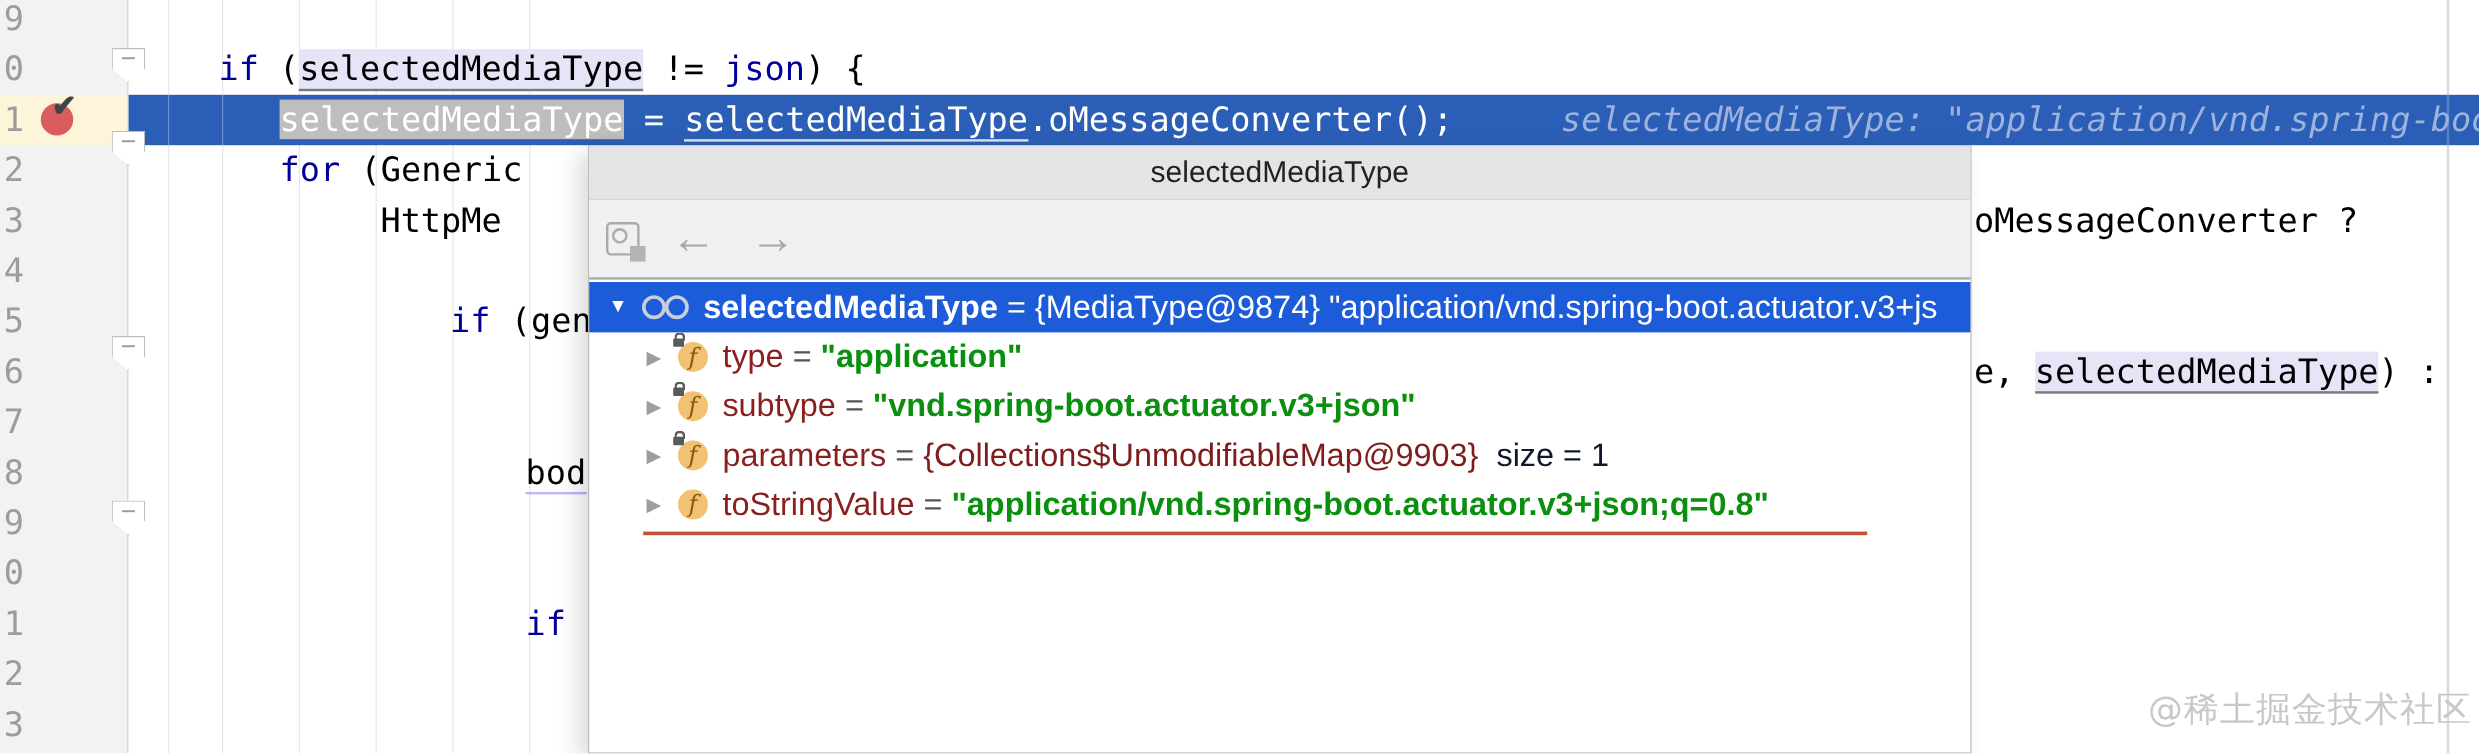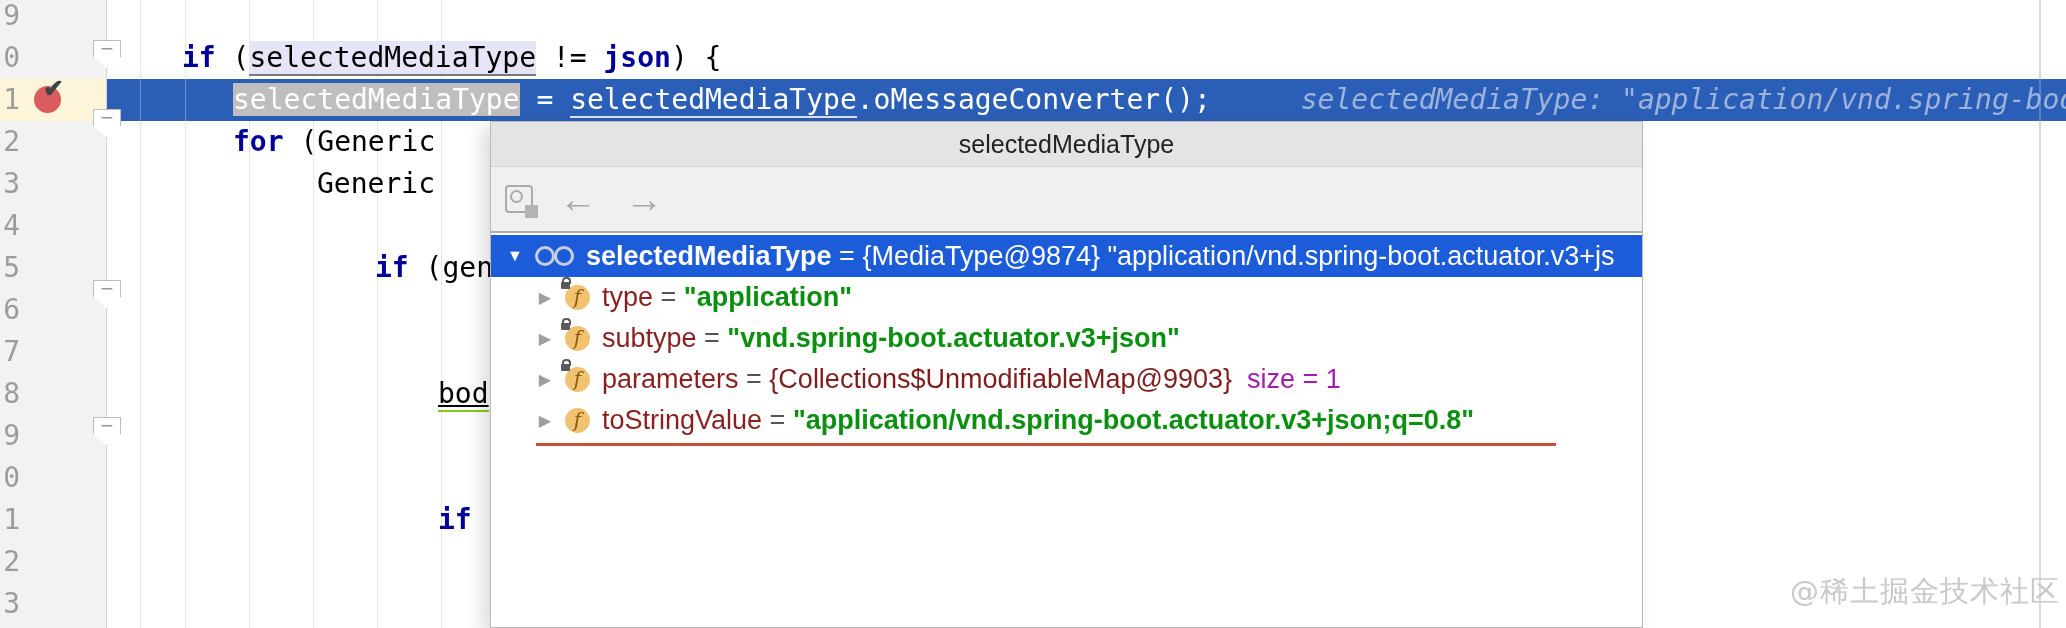--- a/index.html
+++ b/index.html
@@ -12,26 +12,26 @@
   .margin-line{position:absolute;top:0;bottom:0;left:2039px;width:2px;background:#DADADA;z-index:1;}
 
   .exec-line{position:absolute;left:106px;right:0;top:79px;height:42px;background:#2B5EB6;z-index:2;}
   .exec-line .lite{position:absolute;top:0;bottom:0;width:1px;background:rgba(255,255,255,.30);}
 
   .code-line{position:absolute;left:106px;right:0;height:42px;line-height:42px;z-index:3;
              font-family:"DejaVu Sans Mono","Liberation Mono",monospace;font-size:28px;color:#000;
              white-space:pre;overflow:hidden;}
   .frag{position:absolute;z-index:3;height:42px;line-height:42px;white-space:pre;
         font-family:"DejaVu Sans Mono","Liberation Mono",monospace;font-size:28px;color:#000;}
-  .kw{color:#000099;font-weight:bold;}
+  .kw{color:#000099;font-weight:normal;}
   .hl-var{background:#E6E5F7;border-bottom:2px solid #7A7A7A;}
   .on-blue{color:#FFFFFF;}
   .lhs-box{background:#BEBEBE;color:#FFFFFF;}
   .u-white{border-bottom:2px solid #DDE4F0;}
-  .u-gray{border-bottom:2px solid #84cc16;text-decoration:underline;}
+  .u-gray{border-bottom:2px solid #c4b5fd;}
   .hint{font-style:italic;color:#9DB3DB;margin-left:90px;}
 
   
   .gutter{position:absolute;left:0;top:0;bottom:0;width:106px;background:#F2F2F2;z-index:4;
           border-right:1px solid #D5D5D5;}
   .bp-row{position:absolute;left:0;top:79px;height:42px;width:106px;background:#FCF5DA;}
   .lineno{position:absolute;left:0;width:20px;height:42px;line-height:42px;text-align:right;
           color:#9C9C9C;font-family:"DejaVu Sans Mono","Liberation Mono",monospace;font-size:28px;}
   .breakpoint{position:absolute;left:34px;top:86px;width:27px;height:27px;border-radius:50%;background:#DB5C5C;}
   .bp-check{position:absolute;left:9px;top:-12px;font-size:25px;font-weight:bold;color:#3F4448;}
@@ -65,21 +65,21 @@
   .ficon{position:relative;width:25px;height:25px;border-radius:50%;background:#F1C272;color:#8A5B0E;
          font-family:"DejaVu Serif","Liberation Serif",serif;font-style:italic;font-size:20px;
          text-align:center;line-height:25px;margin-right:12px;flex:none;}
   .lock{position:absolute;left:-4px;top:-3px;width:9px;height:7px;background:#5A5A5A;border-radius:1px;}
   .lock::before{content:'';position:absolute;left:1px;top:-5px;width:5px;height:5px;
                 border:2px solid #5A5A5A;border-bottom:none;border-radius:4px 4px 0 0;}
   .fname{color:#8A1F1F;}
   .feq{color:#555555;}
   .fval{color:#0A8F0F;font-weight:bold;}
   .fref{color:#7f1d1d;}
-  .fsize{color:#a21caf;}
+  .fsize{color:#0f172a;}
   .err-line{margin-left:45px;margin-top:2px;width:1020px;height:3px;background:#C75039;}
 
   .watermark{position:absolute;right:6px;top:572px;z-index:7;color:#C8C8C8;font-size:29px;
              font-family:"DejaVu Sans",sans-serif;letter-spacing:1px;}
 </style>
 </head>
 <body>
 
 <div class="stage">
 
@@ -96,24 +96,26 @@
     <span class="lite" style="left:79px"></span>
     <span class="lite" style="left:1933px;background:rgba(255,255,255,.22);width:2px"></span>
   </div>
 
   <div class="code-line" style="top:37px;padding-left:76px"><span class="kw">if</span><span> (</span><span class="hl-var">selectedMediaType</span><span> != </span><span class="kw">json</span><span>) {</span></div>
 
   <div class="code-line" style="top:79px;padding-left:127px"><span class="lhs-box">selectedMediaType</span><span class="on-blue"> = </span><span class="on-blue u-white">selectedMediaType</span><span class="on-blue">.oMessageConverter();</span><span class="hint">selectedMediaType: "application/vnd.spring-boot.a</span></div>
 
   <div class="code-line" style="top:121px;padding-left:127px"><span class="kw">for</span><span> (Generic</span></div>
 
-  <div class="code-line" style="top:163px;padding-left:211px"><span>Generic</span></div>
+  <div class="code-line" style="top:163px;padding-left:211px"><span>HttpMe</span></div>
+  <div class="frag" style="left:1645px;top:163px"><span>oMessageConverter ?</span></div>
 
   <div class="code-line" style="top:247px;padding-left:269px"><span class="kw">if</span><span> (gen</span></div>
 
+  <div class="frag" style="left:1645px;top:289px"><span>e, </span><span class="hl-var">selectedMediaType</span><span>) :</span></div>
 
   <div class="code-line" style="top:373px;padding-left:332px"><span class="u-gray">bod</span></div>
 
   <div class="code-line" style="top:499px;padding-left:332px"><span class="kw">if</span></div>
 
   <div class="gutter">
     <div class="bp-row"></div>
     <div id="linenos">
         <div class="lineno" style="top: -5px;">9</div>
         <div class="lineno" style="top: 37px;">0</div>

